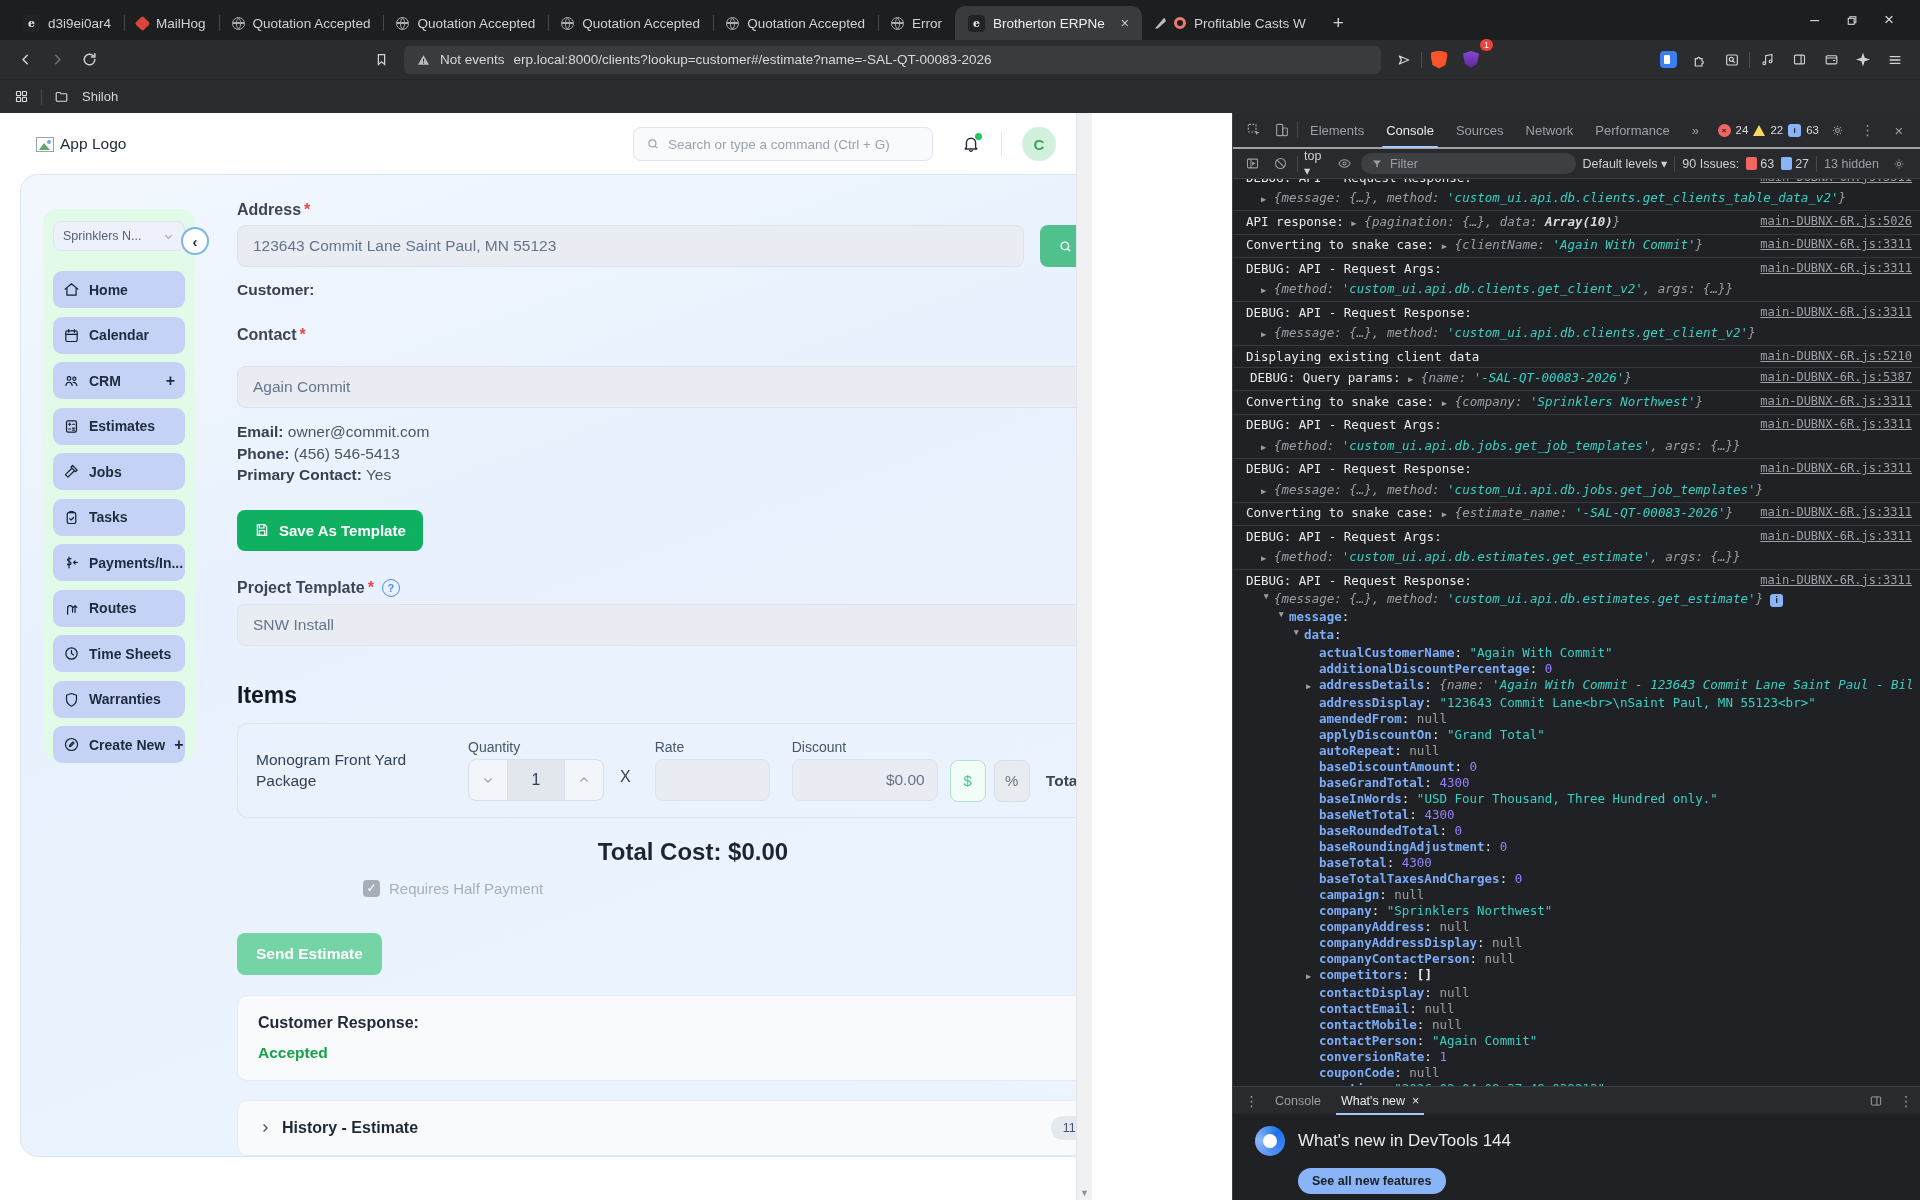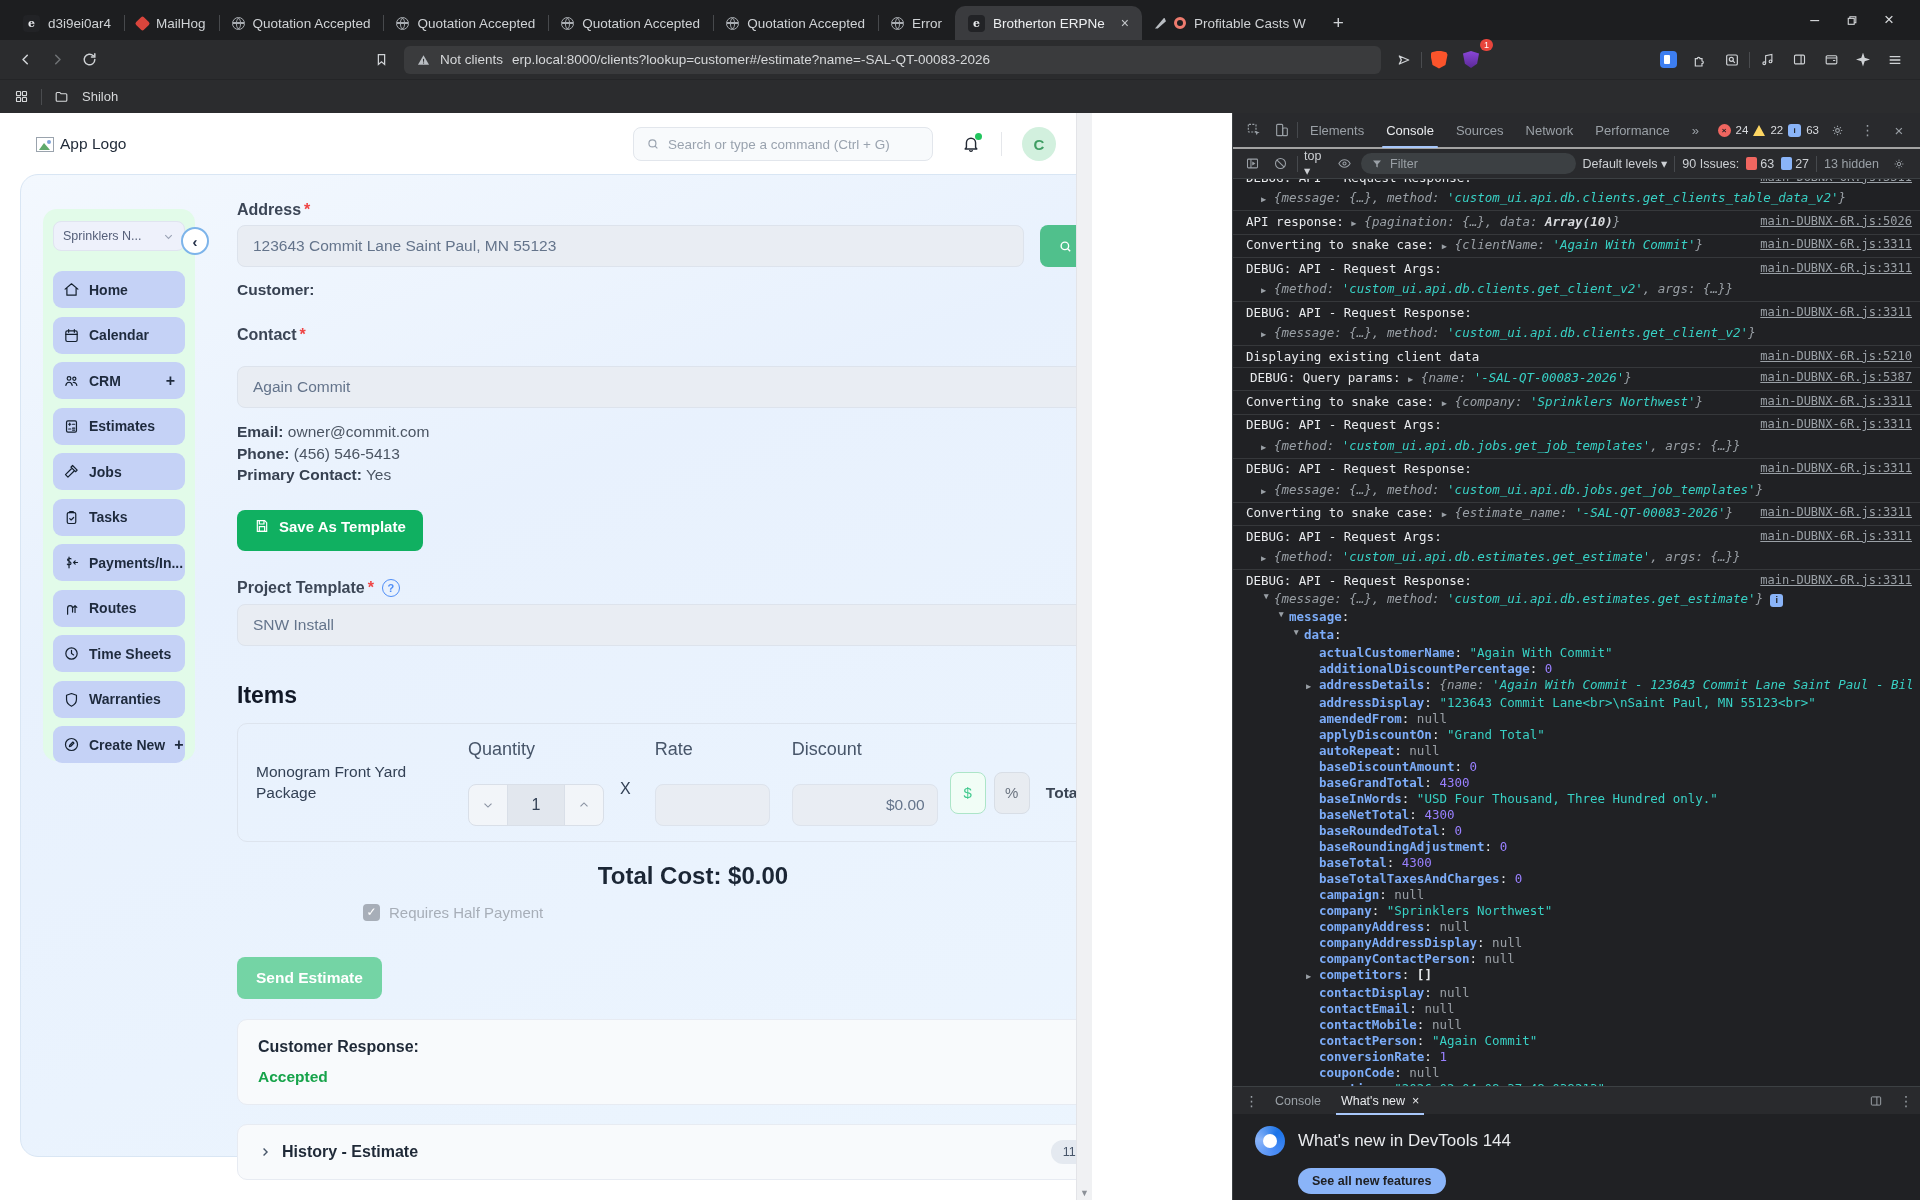--- a/index.html
+++ b/index.html
@@ -63,29 +63,29 @@
   .sel{position:relative}
   .sel .chev{position:absolute;right:14px;top:13px;color:#8b93a3}
   .addr-row{display:flex;gap:16px;margin-top:6px}
   .addr-row .inp{flex:1}
   .btn-search{flex:0 0 auto;height:42px;padding:0 18px;border-radius:8px;background:#50c08c;color:#fff;font-size:15px;font-weight:600;display:flex;align-items:center;gap:8px}
   .lbl-customer{margin-top:14px;font-size:15.5px;font-weight:700;color:#374151}
   .lbl-contact{margin-top:27px}
   .contact-sel{margin-top:22px}
   .contact-info{margin-top:13px;font-size:15.5px;line-height:21.5px;color:#4b5563}
   .contact-info b{color:#374151}
-  .btn-save{margin-top:24px;height:41px;padding:8px 17px;border-radius:8px;background:#10b061;color:#fff;font-size:15px;font-weight:600;display:inline-flex;align-items:flex-start;gap:9px}
+  .btn-save{margin-top:24px;height:41px;padding:0 17px;border-radius:8px;background:#10b061;color:#fff;font-size:15px;font-weight:600;display:inline-flex;align-items:center;gap:9px}
   .proj-row{margin-top:28px;display:flex;align-items:center;gap:8px}
   .help-q{width:18px;height:18px;border-radius:50%;border:1.6px solid #4f8ef7;color:#4f8ef7;font-size:11px;font-weight:700;display:flex;align-items:center;justify-content:center}
   .proj-sel{margin-top:7px}
   .items-h{margin-top:36px;font-size:23px;font-weight:700;color:#111827}
   .item-row{margin-top:14px;border:1px solid #dde4ee;border-radius:10px;padding:15px 18px;display:flex;align-items:center}
   .item-name{width:172px;font-size:15.5px;color:#334155;line-height:21px}
   .col{display:flex;flex-direction:column}
-  .col .clab{font-size:18px;color:#475569;margin-bottom:24px}
+  .col .clab{font-size:14px;color:#475569;margin-bottom:4px}
   .qty-col{margin-left:40px}
   .stepper{display:flex;height:42px;border:1px solid #d9dfe8;border-radius:8px;overflow:hidden;background:#f2f5f9}
   .step-btn{width:38px;display:flex;align-items:center;justify-content:center;color:#8b93a3}
   .step-val{width:58px;background:#e2e7ee;display:flex;align-items:center;justify-content:center;font-size:16px;color:#334155;border-left:1px solid #d9dfe8;border-right:1px solid #d9dfe8}
   .mult{margin:14px 16px 0;font-size:16px;color:#334155}
   .rate-col{margin-left:8px}
   .rate-inp{width:115px}
   .disc-col{margin-left:22px}
   .disc-inp{width:146px;justify-content:flex-end;padding-right:12px}
   .tog{width:36px;height:42px;border-radius:8px;display:flex;align-items:center;justify-content:center;font-size:15px;margin-top:21px}
@@ -244,21 +244,21 @@
       </svg>
     </span>
   <div class="urlpill">
     <span class="badge-icon">
       <svg width="15" height="14" viewBox="0 0 24 24">
           <path d="M12 4 21.5 20h-19z" fill="#b9bdc2"></path>
           <rect x="11.2" y="10" width="1.8" height="5" fill="#2b2c2e"></rect>
           <rect x="11.2" y="16.3" width="1.8" height="1.8" fill="#2b2c2e"></rect>
         </svg>
     </span>
-    <span>Not clients</span>
+    <span>Not events</span>
     <span class="url-txt">erp.local:8000/clients?lookup=customer#/estimate?name=-SAL-QT-00083-2026</span>
   </div>
   <span class="navbtn">
       <svg width="16" height="16" viewBox="0 0 24 24" fill="none" stroke="#cfd2d5" stroke-width="2" stroke-linejoin="round">
         <path d="M5 6l14 6-14 6 3-6z"></path>
       </svg>
     </span>
   <span class="vsep"></span>
   <span class="navbtn">
       <span class="brave"></span>

